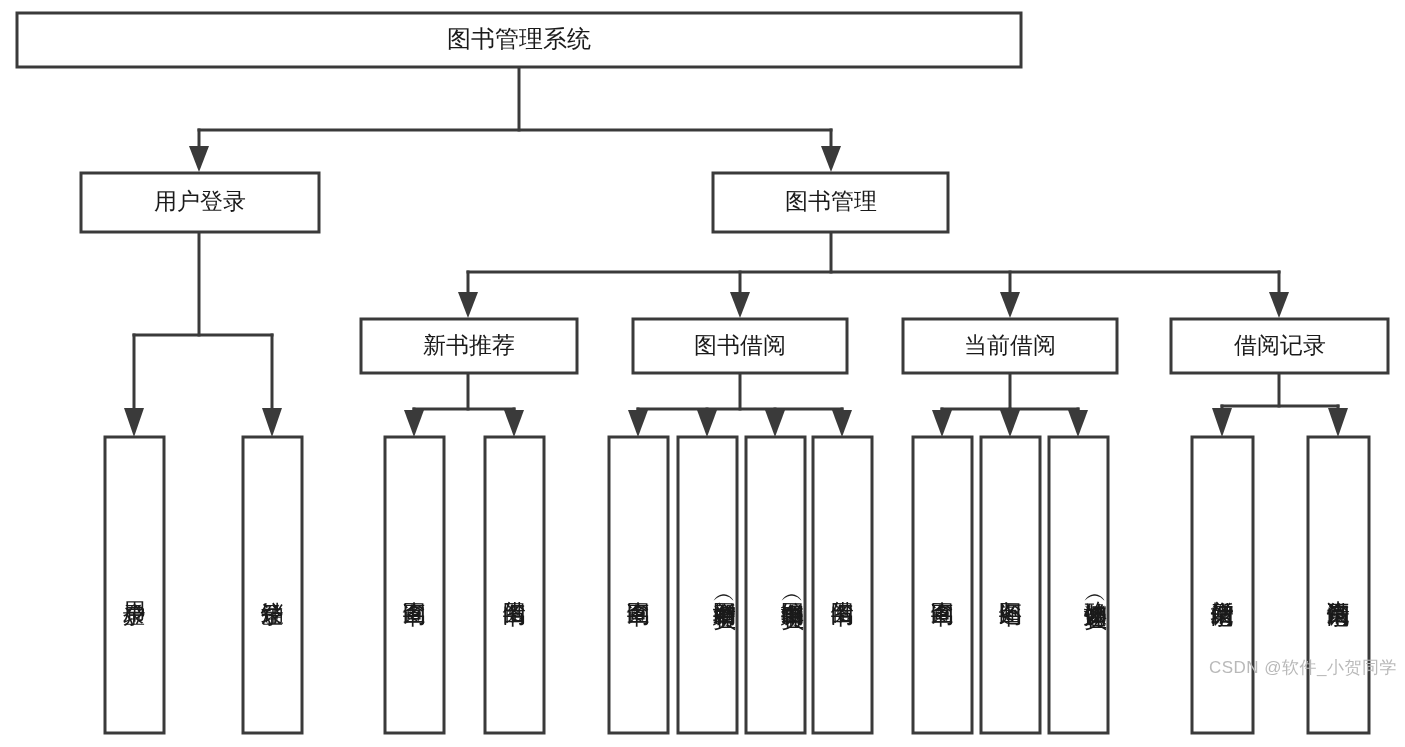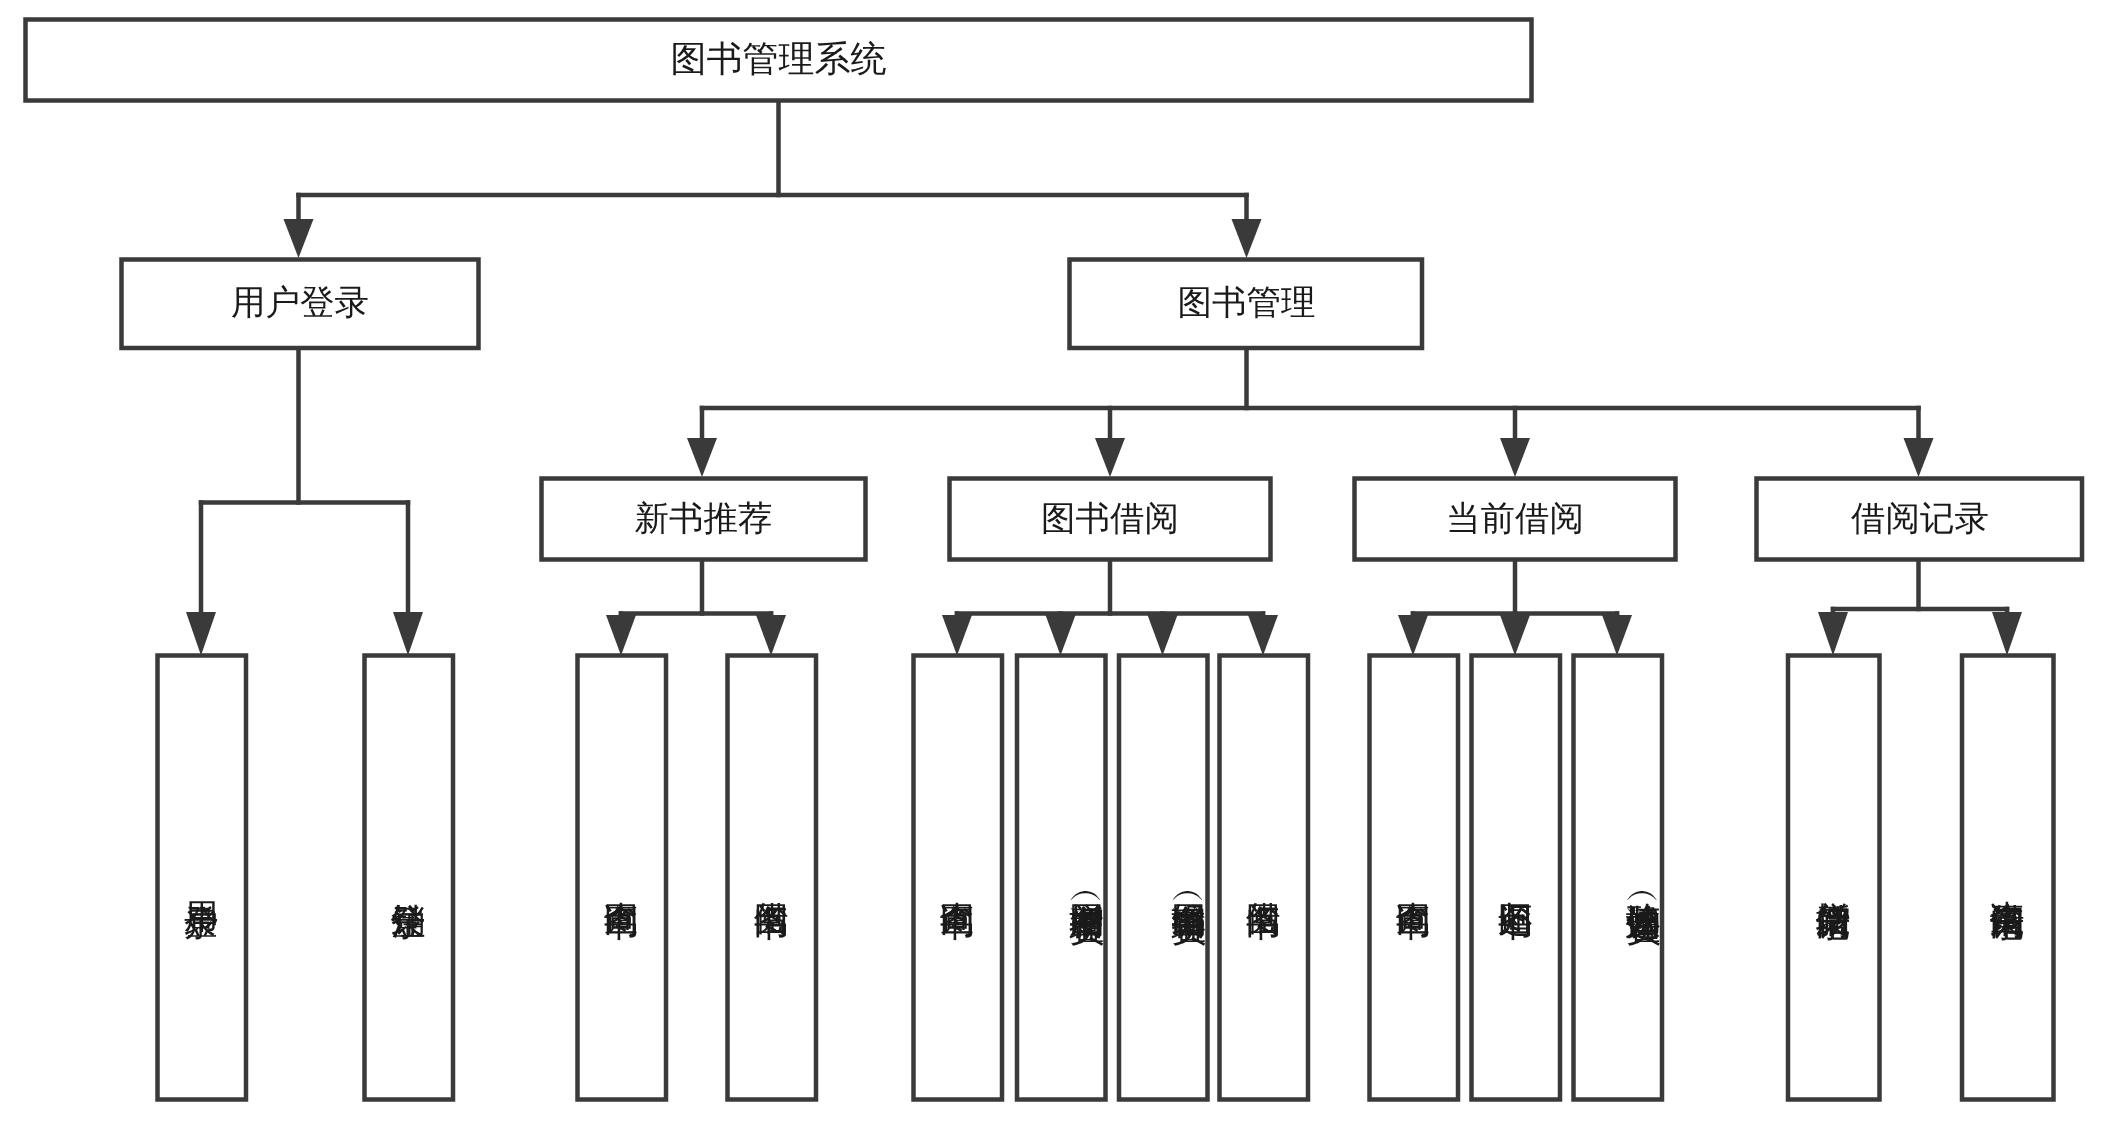--- a/index.html
+++ b/index.html
@@ -205,13 +205,14 @@
   <div class="vlabel" style="left:746px; top:446px; width:59px; height:282px;">编辑图书（管理员）</div>
   <div class="vlabel center" style="left:813px; top:452px; width:59px; height:266px;">借阅图书</div>
 
   <div class="vlabel center" style="left:913px; top:452px; width:59px; height:266px;">查询图书</div>
   <div class="vlabel center" style="left:981px; top:452px; width:59px; height:266px;">归还图书</div>
   <div class="vlabel" style="left:1049px; top:446px; width:59px; height:282px;">确认归还（管理员）</div>
 
   <div class="vlabel center" style="left:1192px; top:452px; width:61px; height:266px;">新增借阅记录</div>
   <div class="vlabel center" style="left:1308px; top:452px; width:61px; height:266px;">查询借阅记录</div>
 
+  <div class="watermark">CSDN @软件_小贺同学</div>
 </div>
 
 </body></html>

